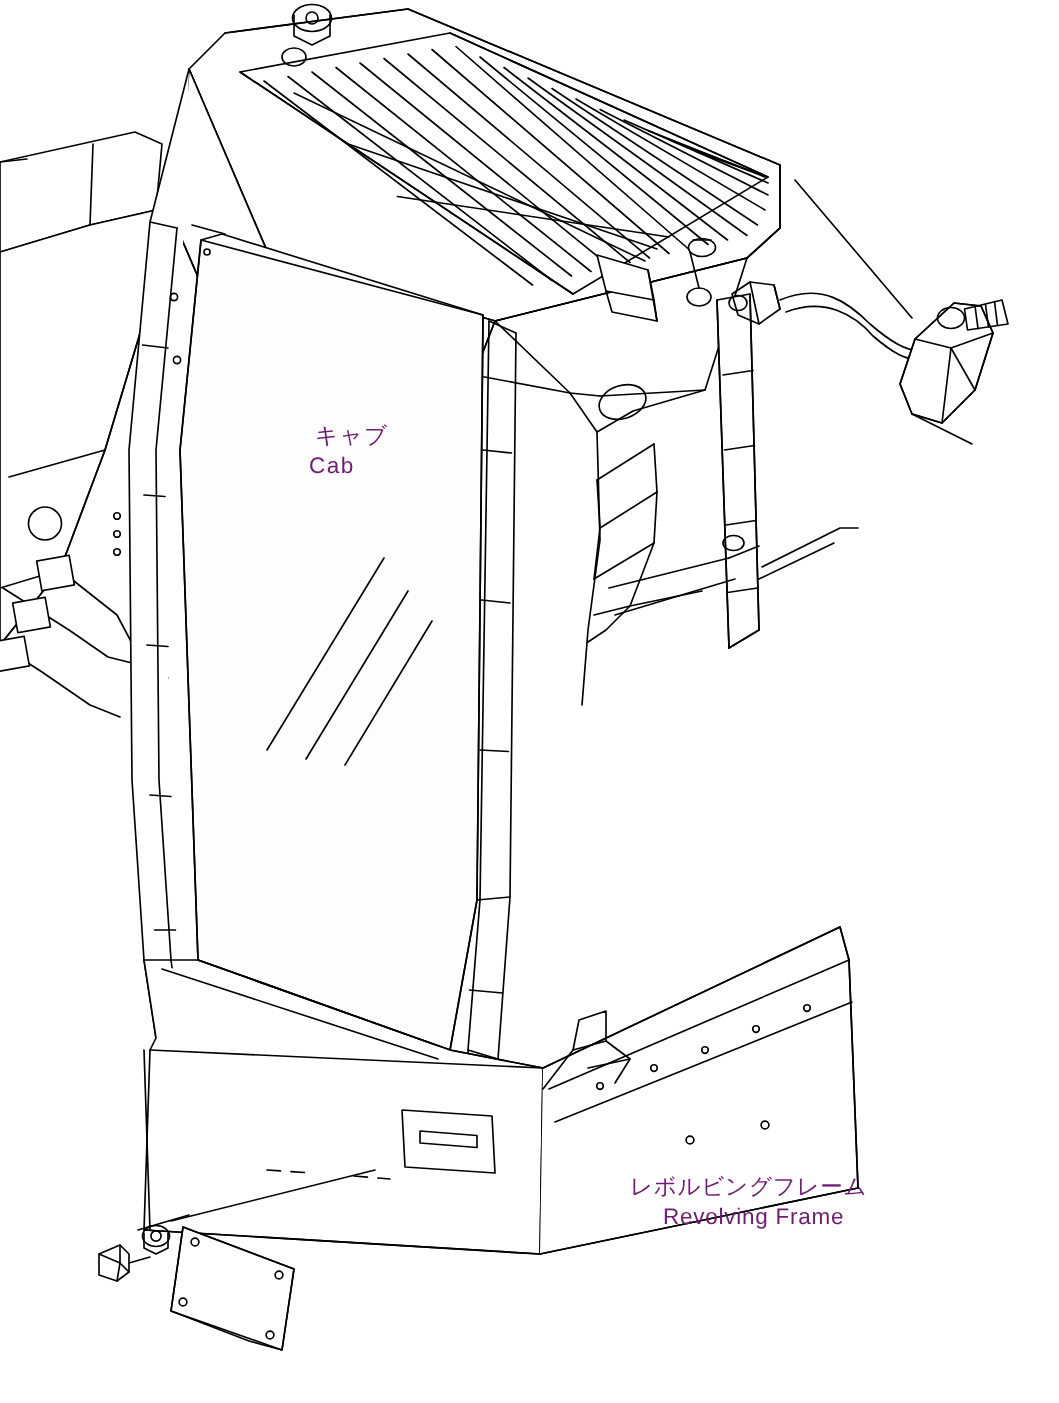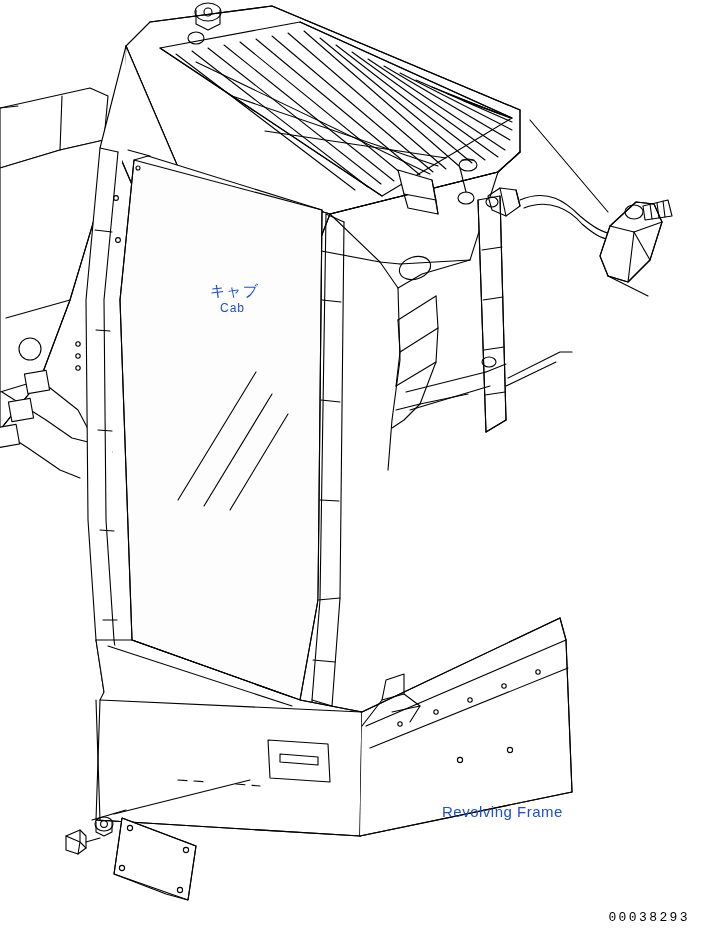--- a/index.html
+++ b/index.html
@@ -19,34 +19,34 @@
   }
   #svg-root {
     position: absolute;
     left: 0;
     top: 0;
     width: 706px;
     height: 935px;
   }
   .lbl {
     position: absolute;
-    color: #1d4ed8;
+    color: #701a75;
     white-space: nowrap;
     line-height: 1.15;
   }
   .lbl-cab-jp {
     left: 210px;
     top: 282px;
     font-size: 15px;
     letter-spacing: 1px;
   }
   .lbl-cab-en {
-    left: 220px;
+    left: 206px;
     top: 302px;
-    font-size: 12px;
+    font-size: 15px;
     letter-spacing: 1px;
   }
   .lbl-frame-jp {
     left: 420px;
     top: 783px;
     font-size: 15px;
     letter-spacing: 0.5px;
   }
   .lbl-frame-en {
     left: 442px;
@@ -314,17 +314,17 @@
       <g>
         <path d="M128 150 L150 156"></path>
         <circle cx="138" cy="168" r="2"></circle>
       </g>
 
     </g>
   </svg>
 
   <div class="lbl lbl-cab-jp">キャブ</div>
   <div class="lbl lbl-cab-en">Cab</div>
+  <div class="lbl lbl-frame-jp">レボルビングフレーム</div>
   <div class="lbl lbl-frame-en">Revolving Frame</div>
 
-  <div id="code-wrap">00038293</div>
 
 </div>
 
 </body></html>

